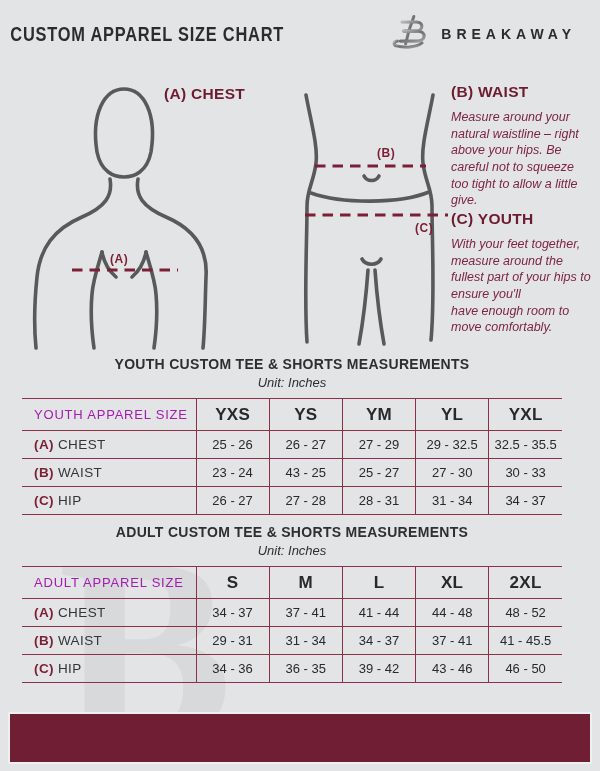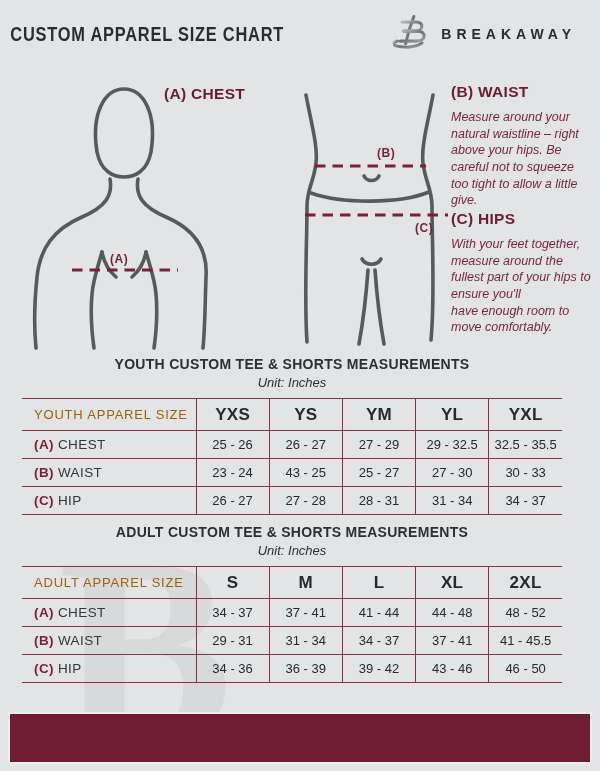--- a/index.html
+++ b/index.html
@@ -57,21 +57,21 @@
   table.size {
     border-collapse:collapse; table-layout:fixed;
     width:540px; margin:8px auto 0; background:transparent;
   }
   .size th, .size td { border-top:1.5px solid #8d3045; padding:0; }
   .size tr:last-child td { border-bottom:1.5px solid #8d3045; }
   .size th + th, .size td + td { border-left:1.5px solid #8d3045; }
   .size th { height:31px; } .size td { height:27px; }
   .corner {
     text-align:left; padding-left:12px !important; font-weight:normal;
-    font-size:13px; letter-spacing:.8px; color:#a16207;
+    font-size:13px; letter-spacing:.8px; color:#a21caf;
   }
   .size-h { font-weight:bold; font-size:17px; color:#28292b; letter-spacing:.3px; }
   .row-label {
     text-align:left; padding-left:12px !important;
     font-size:13.5px; color:#333537; letter-spacing:.4px;
   }
   .row-key { font-weight:bold; color:#7a1f35; margin-right:4px; }
   .val { text-align:center; font-size:13px; color:#28292b; }
 
   
@@ -157,21 +157,21 @@
   <span class="marker marker-c">(C)</span>
 
   <div class="guide guide-chest">
     <div class="guide-h">(A) CHEST</div>
   </div>
   <div class="guide guide-waist">
     <div class="guide-h">(B) WAIST</div>
     <div class="guide-p">Measure around your natural waistline – right above your hips. Be careful not to squeeze too tight to allow a little give.</div>
   </div>
   <div class="guide guide-hips">
-    <div class="guide-h">(C) HIPS</div>
+    <div class="guide-h">(C) YOUTH</div>
     <div class="guide-p">With your feet together, measure around the fullest part of your hips to ensure you'll
 have enough room to move comfortably.</div>
   </div>
 
   <div class="watermark">B</div>
 
   <div class="section sec-youth">
     <div class="sec-title">YOUTH CUSTOM TEE &amp; SHORTS MEASUREMENTS</div>
     <div class="sec-unit">Unit: Inches</div>
     <table class="size">
@@ -253,21 +253,21 @@
         <td class="row-label"><span class="row-key">(B)</span><span>WAIST</span></td>
         <td class="val">29 - 31</td>
         <td class="val">31 - 34</td>
         <td class="val">34 - 37</td>
         <td class="val">37 - 41</td>
         <td class="val">41 - 45.5</td>
       </tr>
       <tr>
         <td class="row-label"><span class="row-key">(C)</span><span>HIP</span></td>
         <td class="val">34 - 36</td>
-        <td class="val">36 - 39</td>
+        <td class="val">36 - 35</td>
         <td class="val">39 - 42</td>
         <td class="val">43 - 46</td>
         <td class="val">46 - 50</td>
       </tr>
     </tbody>
       </table>
   </div>
 
   <div class="footer-bar"></div>
 

